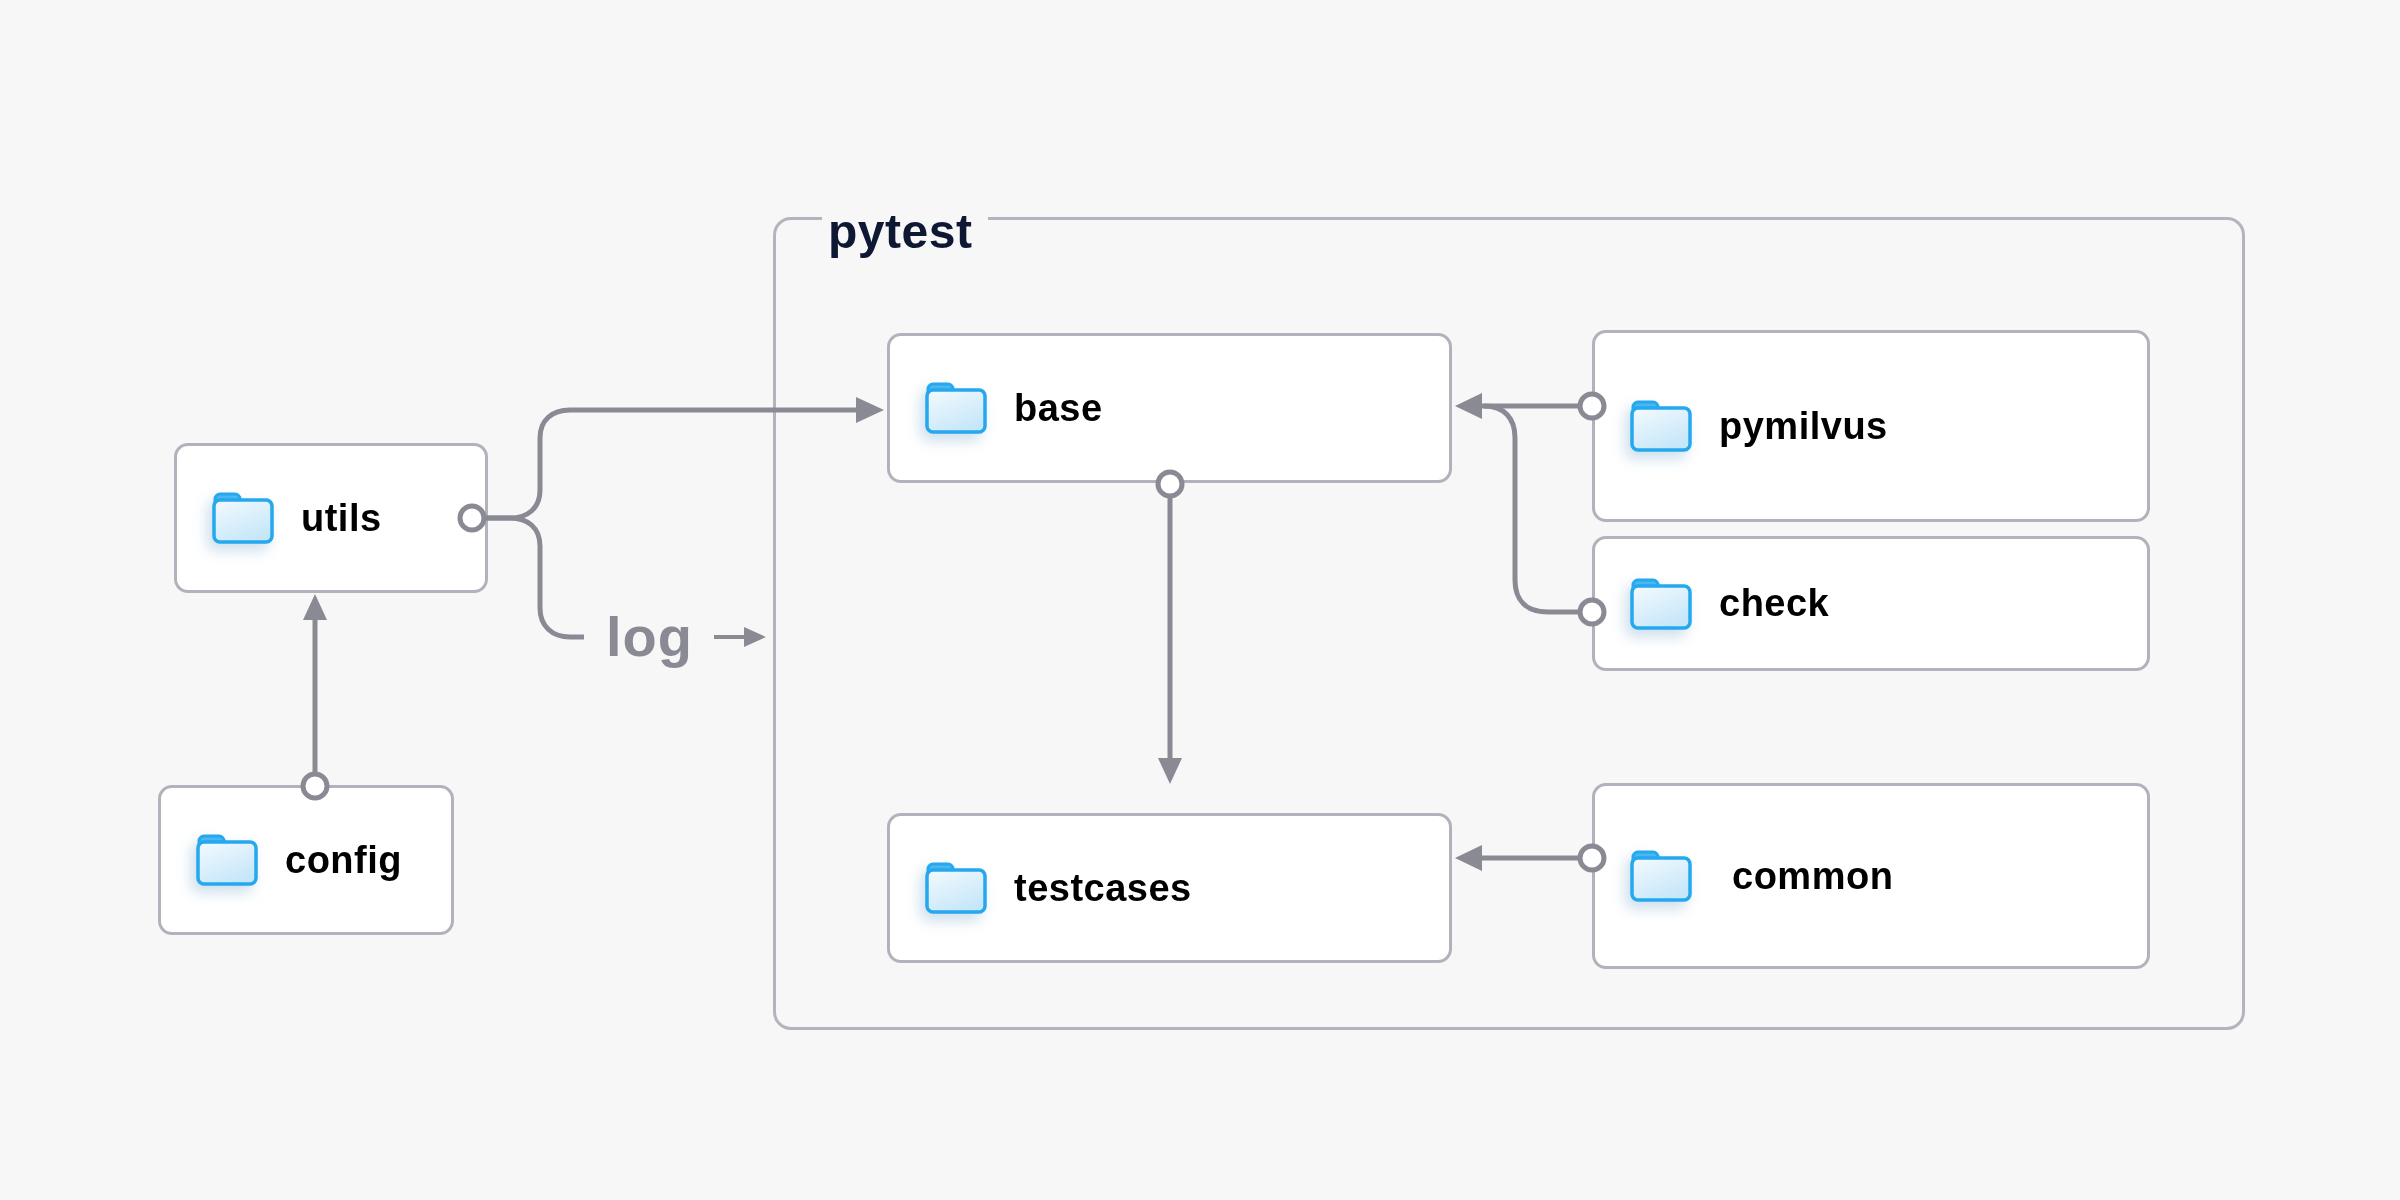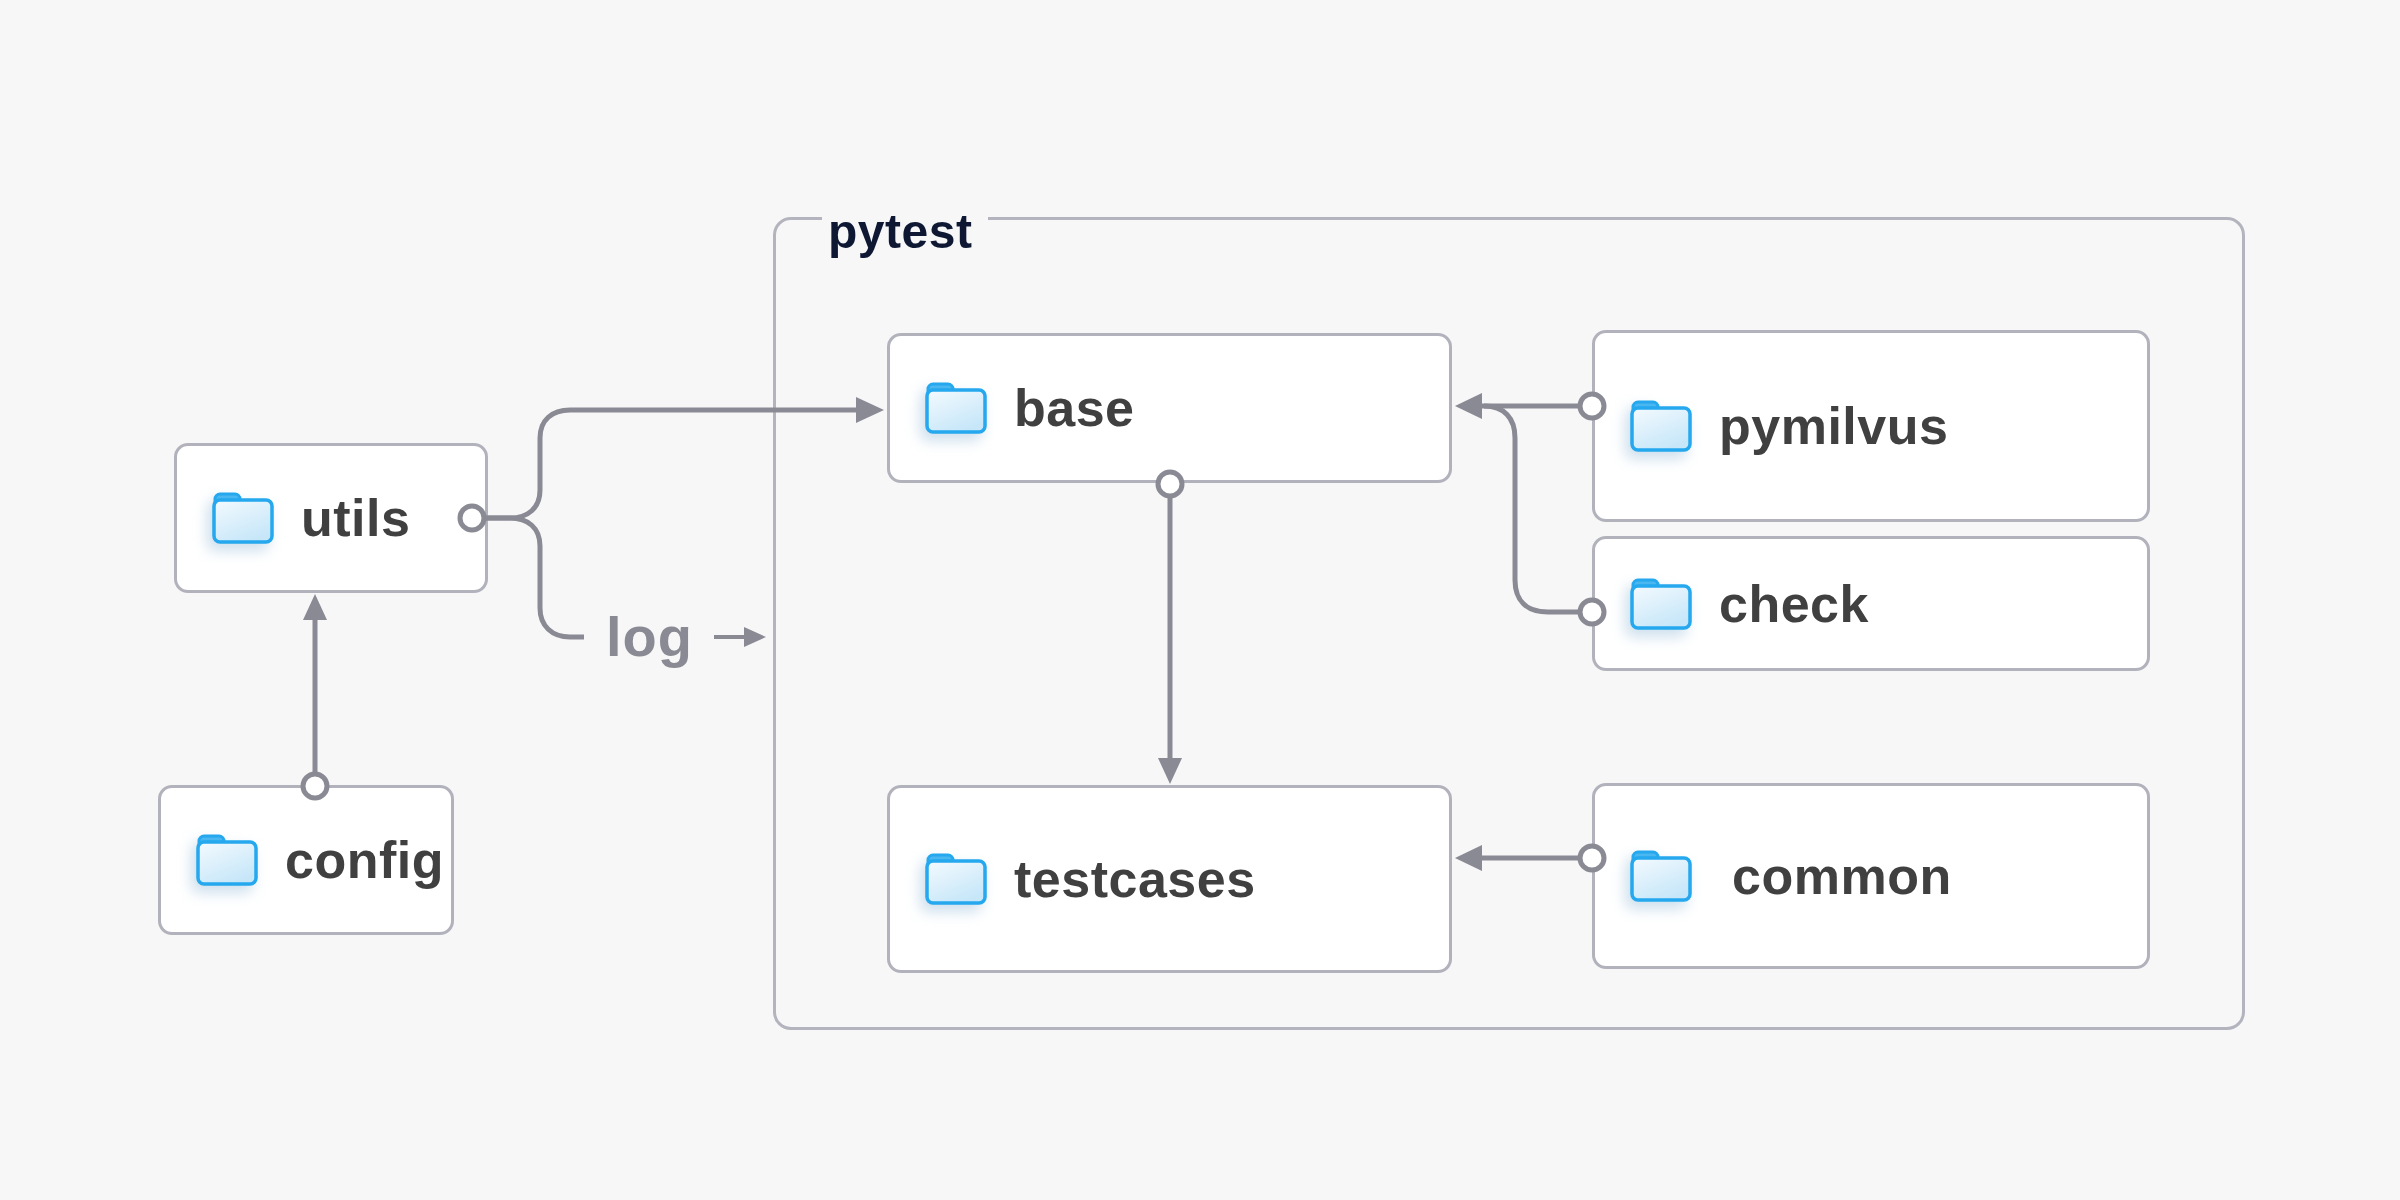--- a/index.html
+++ b/index.html
@@ -55,35 +55,35 @@
     background: #ffffff;
     border: 3px solid #b2b2bc;
     border-radius: 14px;
     box-sizing: border-box;
     display: flex;
     align-items: center;
     padding-left: 34px;
     gap: 26px;
   }
   .node .label {
-    font-size: 52px;
+    font-size: 38px;
     font-weight: 700;
-    color: #404040;
+    color: #000000;
     letter-spacing: 0.5px;
   }
   .node svg.folder {
     filter: drop-shadow(-5px 7px 7px rgba(90, 150, 195, 0.30));
     flex: 0 0 auto;
   }
   #node-utils     { left: 174px;  top: 443px; width: 314px; height: 150px; }
   #node-config    { left: 158px;  top: 785px; width: 296px; height: 150px; }
   #node-base      { left: 887px;  top: 333px; width: 565px; height: 150px; }
   #node-pymilvus  { left: 1592px; top: 330px; width: 558px; height: 192px; }
   #node-check     { left: 1592px; top: 536px; width: 558px; height: 135px; }
-  #node-testcases { left: 887px;  top: 785px; width: 565px; height: 188px; }
+  #node-testcases { left: 887px;  top: 813px; width: 565px; height: 150px; }
   #node-common    { left: 1592px; top: 783px; width: 558px; height: 186px; gap: 39px; }
 
   
   svg.wires {
     position: absolute;
     left: 0; top: 0;
     width: 2400px; height: 1200px;
     pointer-events: none;
   }
   .wire {

